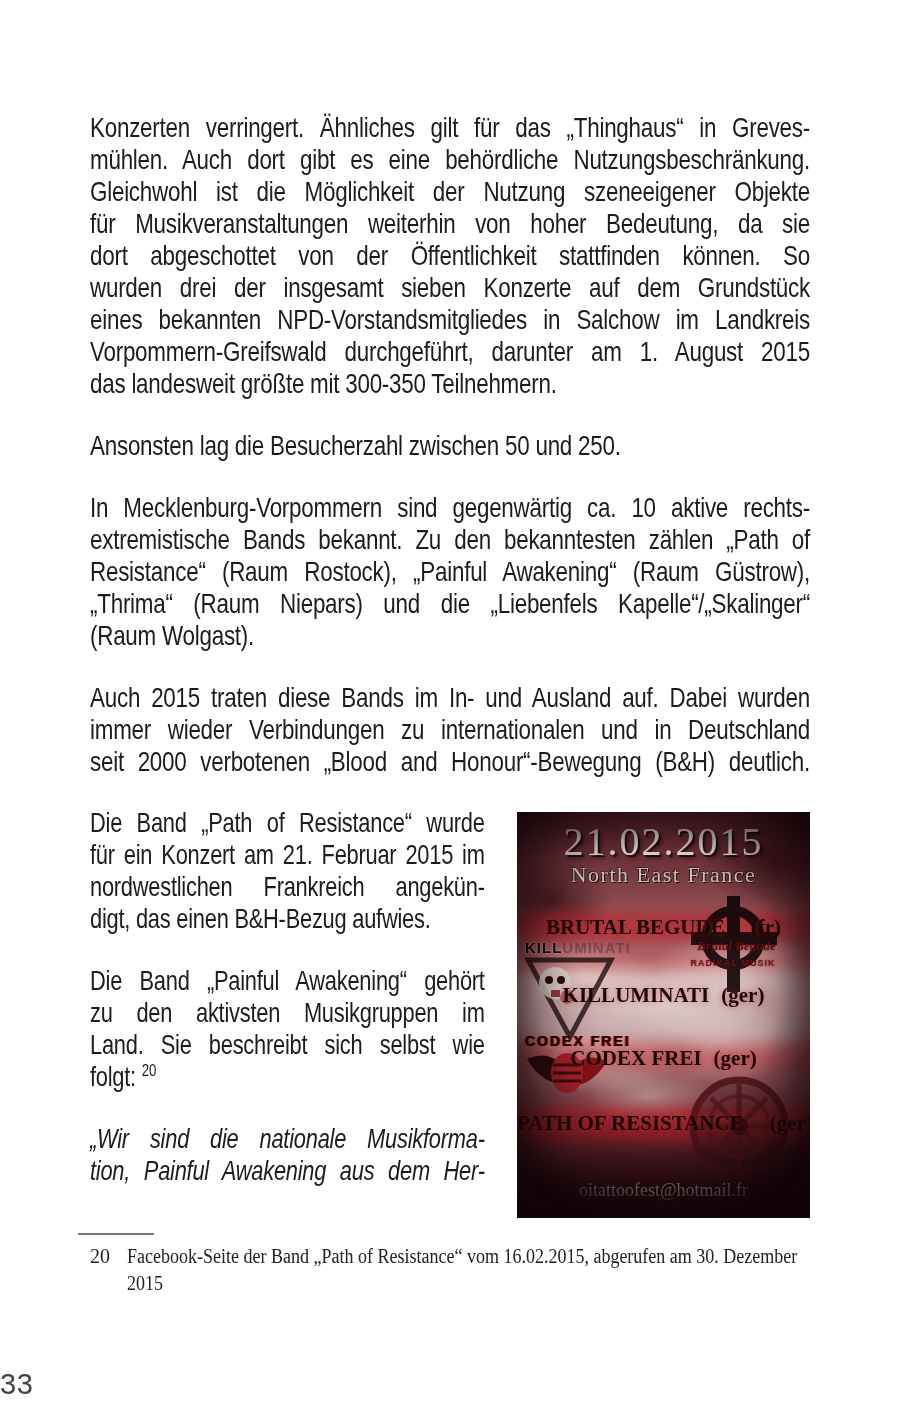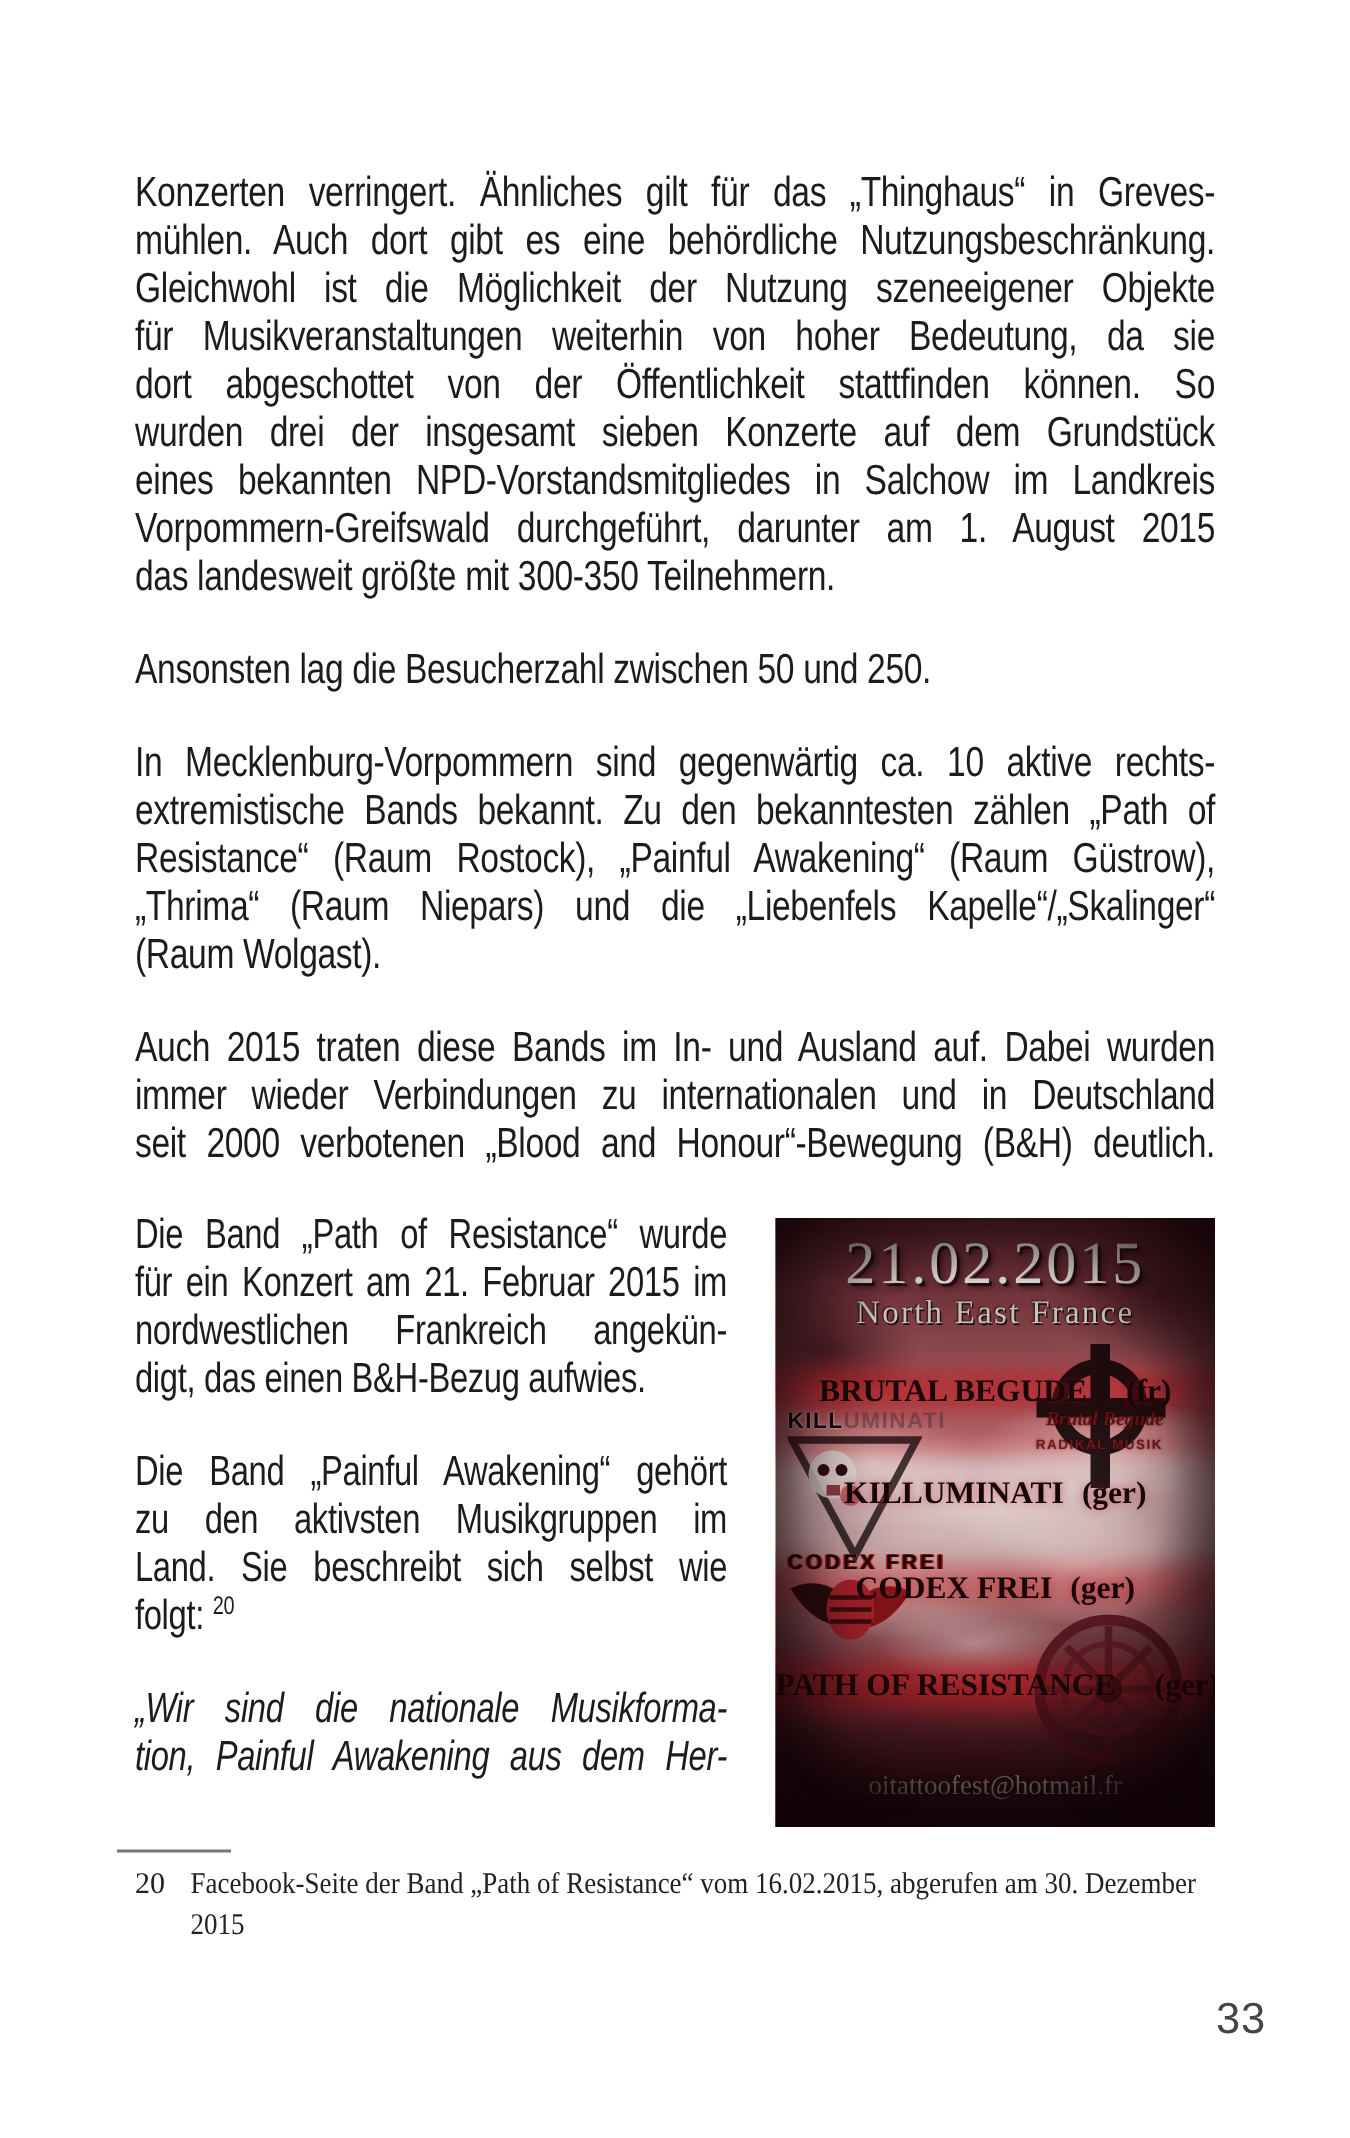--- a/index.html
+++ b/index.html
@@ -28,21 +28,21 @@
   .fn-rule { position:absolute; left:78px; top:1233px; width:76px; height:2px; background:#777; }
   .footnote {
     position:absolute; left:90px; top:1243px; width:800px; display:flex;
     font-family:"Liberation Serif","DejaVu Serif",serif; font-size:20px;
     line-height:27px; color:#222;
   }
   .fn-marker { width:37px; flex:0 0 37px; }
   .fn-text { width:750px; transform:scaleX(0.9); transform-origin:0 0; }
 
   .page-number {
-    position:absolute; left:0; right:0; top:1330px; text-align:right;
+    position:absolute; left:0; right:0; top:1368px; text-align:left;
     font-size:29px; color:#454545; letter-spacing:0.5px;
   }
 
   
   .flyer {
     position:absolute; left:517px; top:812px; width:293px; height:406px;
     overflow:hidden; background-color:#8a4a50;
     background-image:
       radial-gradient(ellipse 150px 60px at 50% 46%, rgba(236,223,219,.75), transparent 72%),
       radial-gradient(ellipse 100px 45px at 22% 40%, rgba(233,219,214,.7), transparent 70%),

